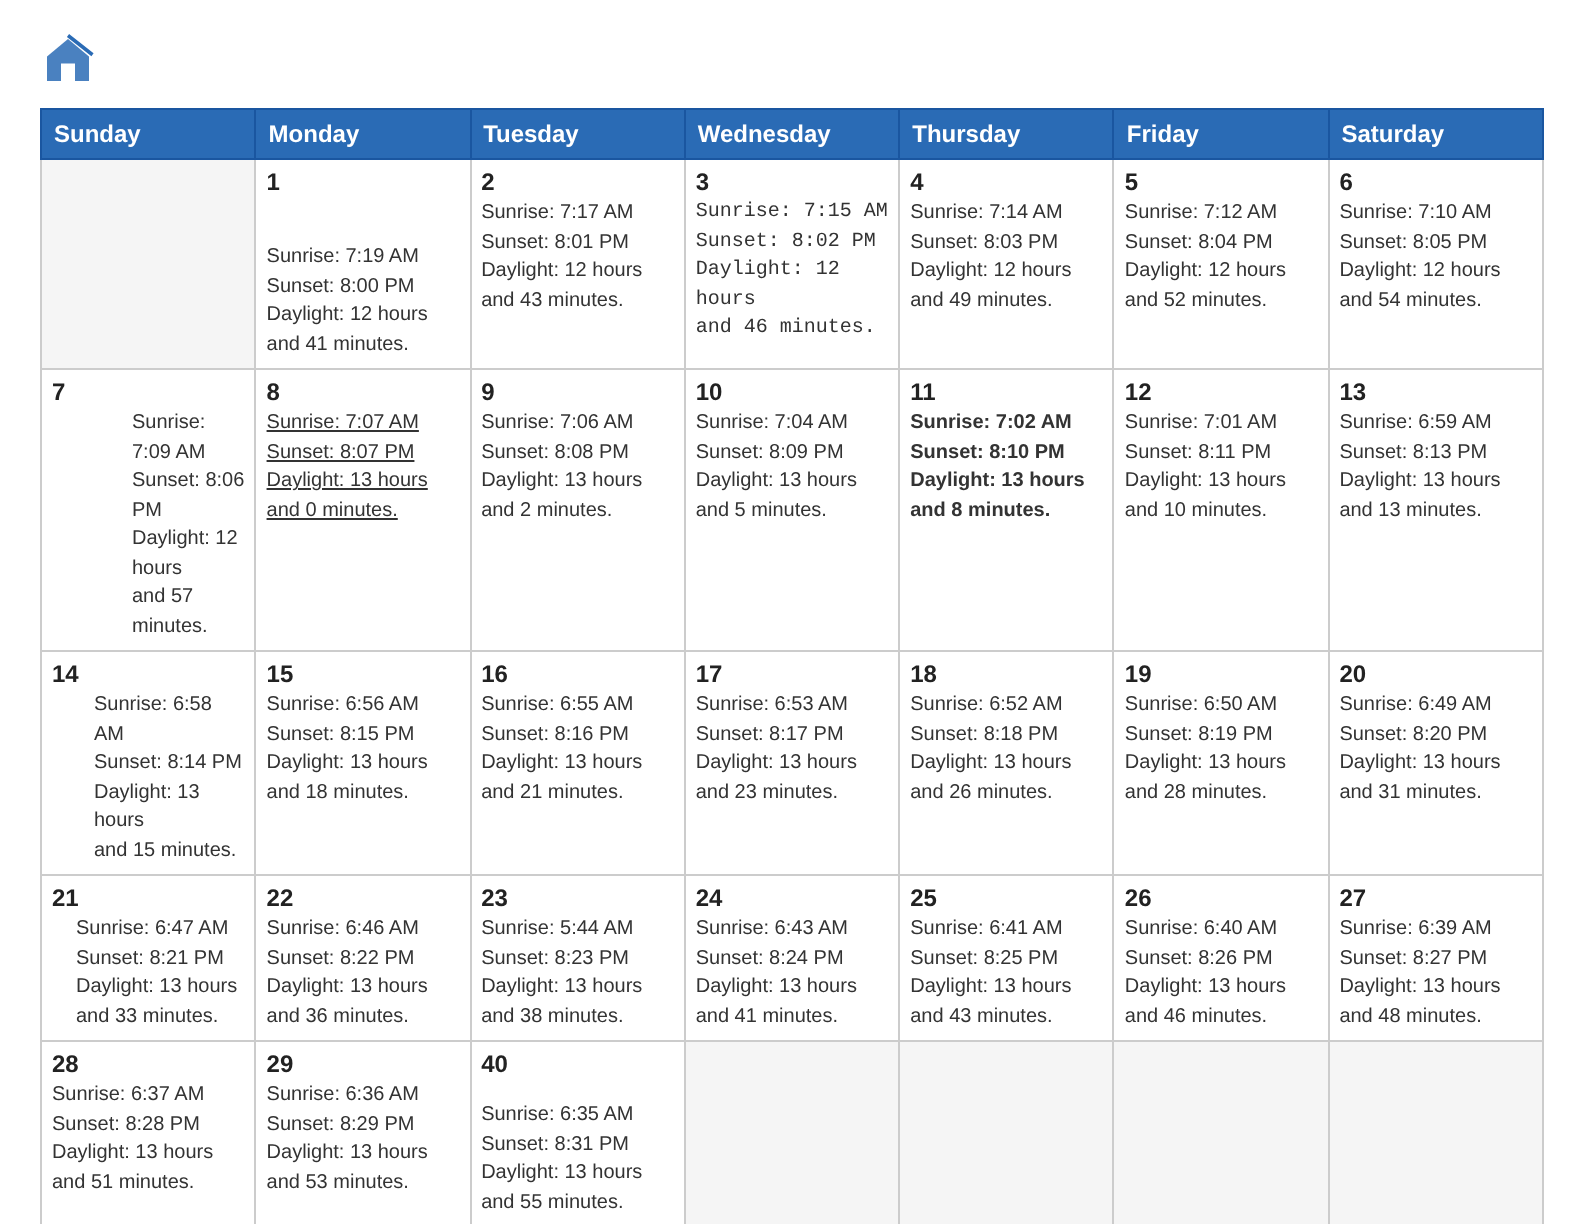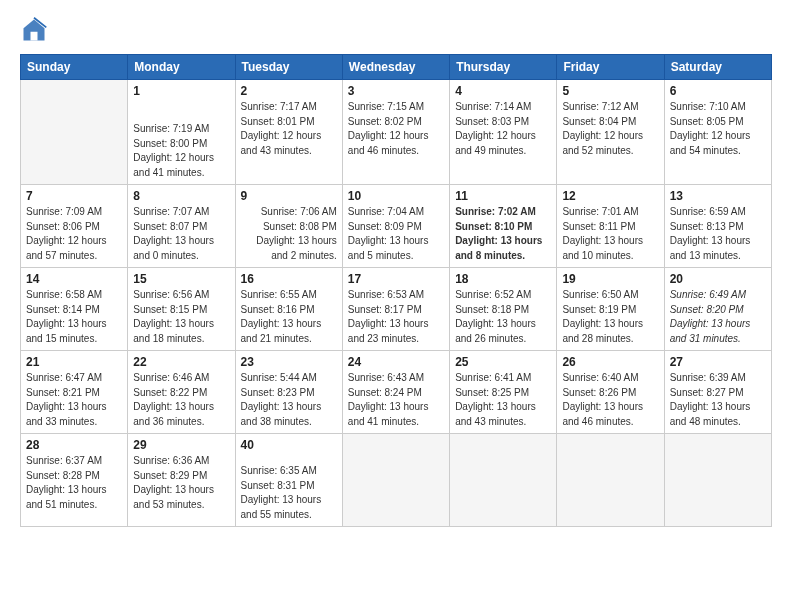--- a/index.html
+++ b/index.html
@@ -145,21 +145,21 @@
           </td>
           <td>
             <span class="day-num">2</span>
             <div class="day-info" style="white-space: pre-line;">Sunrise: 7:17 AM
 Sunset: 8:01 PM
 Daylight: 12 hours
 and 43 minutes.</div>
           </td>
           <td>
             <span class="day-num">3</span>
-            <div class="day-info" style="white-space: pre-line;">Sunrise: 7:15 AM
+            <div class="day-info" style="white-space: pre-line; font-family: Liberation Mono, monospace;">Sunrise: 7:15 AM
 Sunset: 8:02 PM
 Daylight: 12 hours
 and 46 minutes.</div>
           </td>
           <td>
             <span class="day-num">4</span>
             <div class="day-info" style="white-space: pre-line;">Sunrise: 7:14 AM
 Sunset: 8:03 PM
 Daylight: 12 hours
 and 49 minutes.</div>
@@ -175,35 +175,35 @@
             <span class="day-num">6</span>
             <div class="day-info" style="white-space: pre-line;">Sunrise: 7:10 AM
 Sunset: 8:05 PM
 Daylight: 12 hours
 and 54 minutes.</div>
           </td>
         </tr>
         <tr class="week-row">
           <td>
             <span class="day-num">7</span>
-            <div class="day-info" style="white-space: pre-line;">Sunrise: 7:09 AM
+            <div class="day-info" style="white-space: pre-line; margin-left: 40px;">Sunrise: 7:09 AM
 Sunset: 8:06 PM
 Daylight: 12 hours
 and 57 minutes.</div>
           </td>
           <td>
             <span class="day-num">8</span>
-            <div class="day-info" style="white-space: pre-line;">Sunrise: 7:07 AM
+            <div class="day-info" style="white-space: pre-line; text-decoration: underline;">Sunrise: 7:07 AM
 Sunset: 8:07 PM
 Daylight: 13 hours
 and 0 minutes.</div>
           </td>
           <td>
             <span class="day-num">9</span>
-            <div class="day-info" style="white-space: pre-line; text-align: right;">Sunrise: 7:06 AM
+            <div class="day-info" style="white-space: pre-line;">Sunrise: 7:06 AM
 Sunset: 8:08 PM
 Daylight: 13 hours
 and 2 minutes.</div>
           </td>
           <td>
             <span class="day-num">10</span>
             <div class="day-info" style="white-space: pre-line;">Sunrise: 7:04 AM
 Sunset: 8:09 PM
 Daylight: 13 hours
 and 5 minutes.</div>
@@ -226,21 +226,21 @@
             <span class="day-num">13</span>
             <div class="day-info" style="white-space: pre-line;">Sunrise: 6:59 AM
 Sunset: 8:13 PM
 Daylight: 13 hours
 and 13 minutes.</div>
           </td>
         </tr>
         <tr class="week-row">
           <td>
             <span class="day-num">14</span>
-            <div class="day-info" style="white-space: pre-line;">Sunrise: 6:58 AM
+            <div class="day-info" style="white-space: pre-line; margin-left: 21px;">Sunrise: 6:58 AM
 Sunset: 8:14 PM
 Daylight: 13 hours
 and 15 minutes.</div>
           </td>
           <td>
             <span class="day-num">15</span>
             <div class="day-info" style="white-space: pre-line;">Sunrise: 6:56 AM
 Sunset: 8:15 PM
 Daylight: 13 hours
 and 18 minutes.</div>
@@ -268,30 +268,30 @@
           </td>
           <td>
             <span class="day-num">19</span>
             <div class="day-info" style="white-space: pre-line;">Sunrise: 6:50 AM
 Sunset: 8:19 PM
 Daylight: 13 hours
 and 28 minutes.</div>
           </td>
           <td>
             <span class="day-num">20</span>
-            <div class="day-info" style="white-space: pre-line; font-style: italic;">Sunrise: 6:49 AM
+            <div class="day-info" style="white-space: pre-line;">Sunrise: 6:49 AM
 Sunset: 8:20 PM
 Daylight: 13 hours
 and 31 minutes.</div>
           </td>
         </tr>
         <tr class="week-row">
           <td>
             <span class="day-num">21</span>
-            <div class="day-info" style="white-space: pre-line;">Sunrise: 6:47 AM
+            <div class="day-info" style="white-space: pre-line; margin-left: 12px;">Sunrise: 6:47 AM
 Sunset: 8:21 PM
 Daylight: 13 hours
 and 33 minutes.</div>
           </td>
           <td>
             <span class="day-num">22</span>
             <div class="day-info" style="white-space: pre-line;">Sunrise: 6:46 AM
 Sunset: 8:22 PM
 Daylight: 13 hours
 and 36 minutes.</div>

